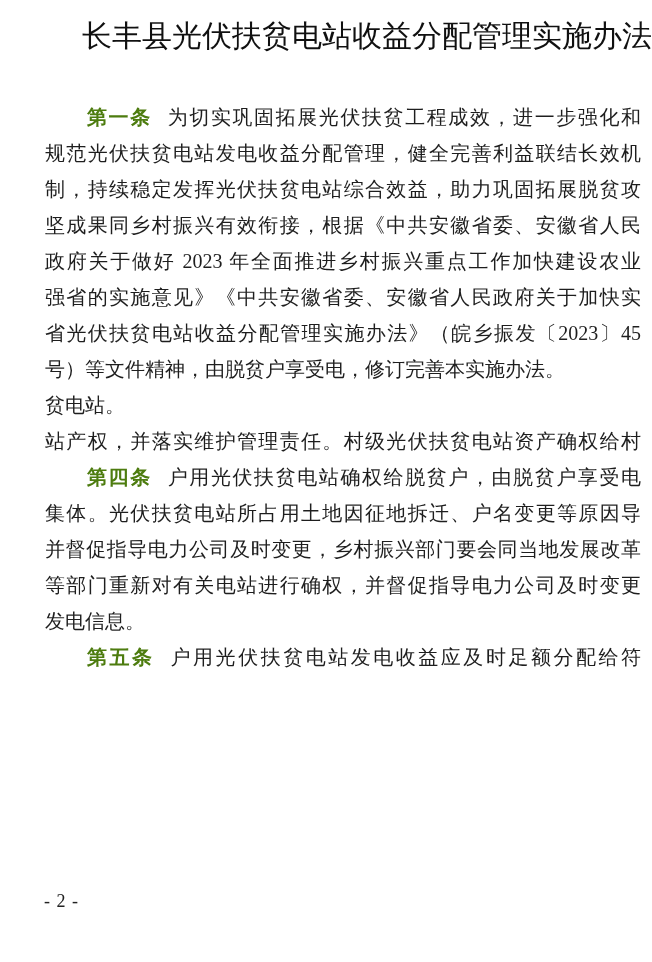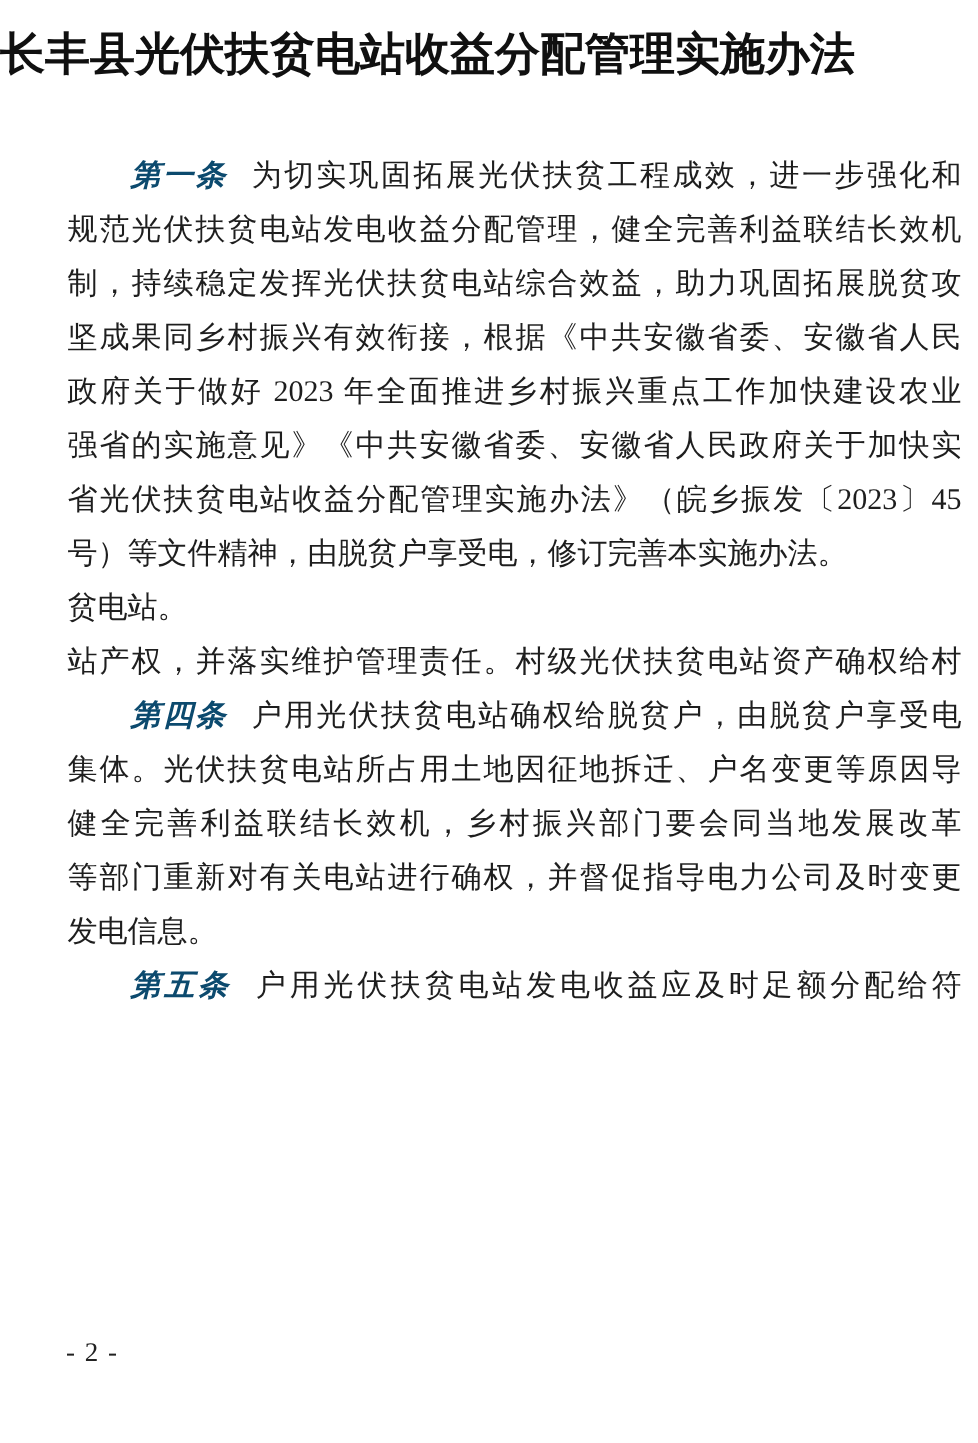--- a/index.html
+++ b/index.html
@@ -10,23 +10,23 @@
     background: #ffffff;
     overflow: hidden;
     font-family: "Liberation Serif", serif;
     color: #1e1e1e;
   }
   .doc-title {
     position: absolute;
     top: 16px;
     left: 0;
     width: 100%;
-    text-align: left;
+    text-align: right;
     font-size: 30px;
-    font-weight: bold;
+    font-weight: normal;
     color: #101010;
     letter-spacing: 0px;
   }
   .body-text {
     position: absolute;
     top: 99px;
     left: 45px;
     width: 596px;
     font-size: 20px;
     line-height: 36px;
@@ -35,22 +35,21 @@
   .line {
     text-align: justify;
     text-align-last: left;
     min-height: 36px;
   }
   .line.justify { text-align-last: justify; }
   .first-line { text-indent: 42px; }
   .article-label {
     font-weight: bold;
     margin-right: 16px;
-    color: #0c4a6e;
-    font-style: italic;
+    color: #4d7c0f;
   }
   .page-num {
     position: absolute;
     left: 44px;
     top: 891px;
     font-size: 18px;
     letter-spacing: 1px;
     color: #222222;
   }
 </style>
@@ -74,21 +73,21 @@
 
   <div class="article">
   <div class="line">贫电站。</div>
       </div>
 
 
   <div class="article">
     <div class="line justify">站产权，并落实维护管理责任。村级光伏扶贫电站资产确权给村</div>
   <div class="line first-line justify"><span class="article-label">第四条</span><span class="article-first-text">户用光伏扶贫电站确权给脱贫户，由脱贫户享受电</span></div>
         <div class="line justify">集体。光伏扶贫电站所占用土地因征地拆迁、户名变更等原因导</div>
-        <div class="line justify">健全完善利益联结长效机，乡村振兴部门要会同当地发展改革</div>
+        <div class="line justify">并督促指导电力公司及时变更，乡村振兴部门要会同当地发展改革</div>
         <div class="line justify">等部门重新对有关电站进行确权，并督促指导电力公司及时变更</div>
         <div class="line">发电信息。</div>
       </div>
 
   <div class="article">
     <div class="line first-line justify"><span class="article-label">第五条</span><span class="article-first-text">户用光伏扶贫电站发电收益应及时足额分配给符</span></div>
       </div>
 </div>
 
   <div class="page-num">- 2 -</div>

